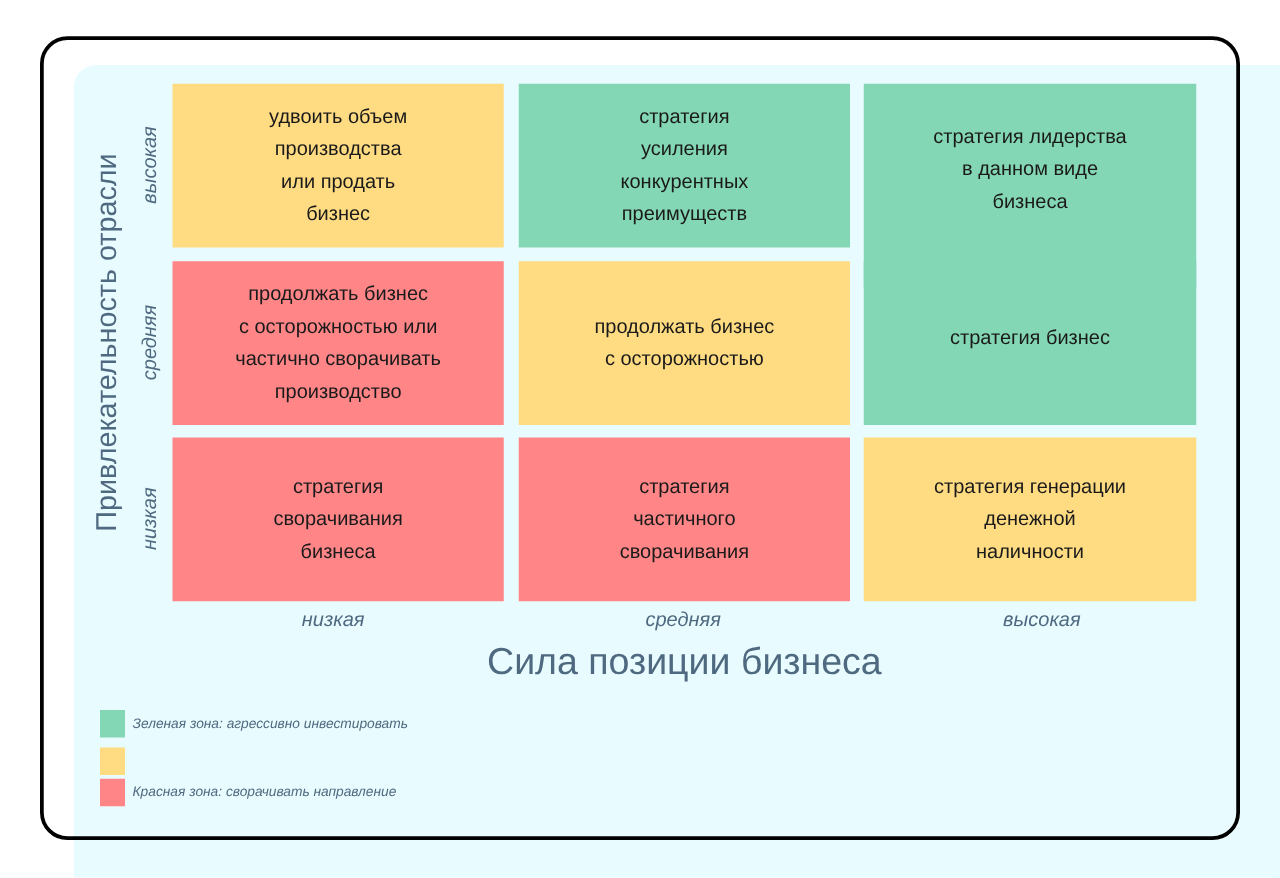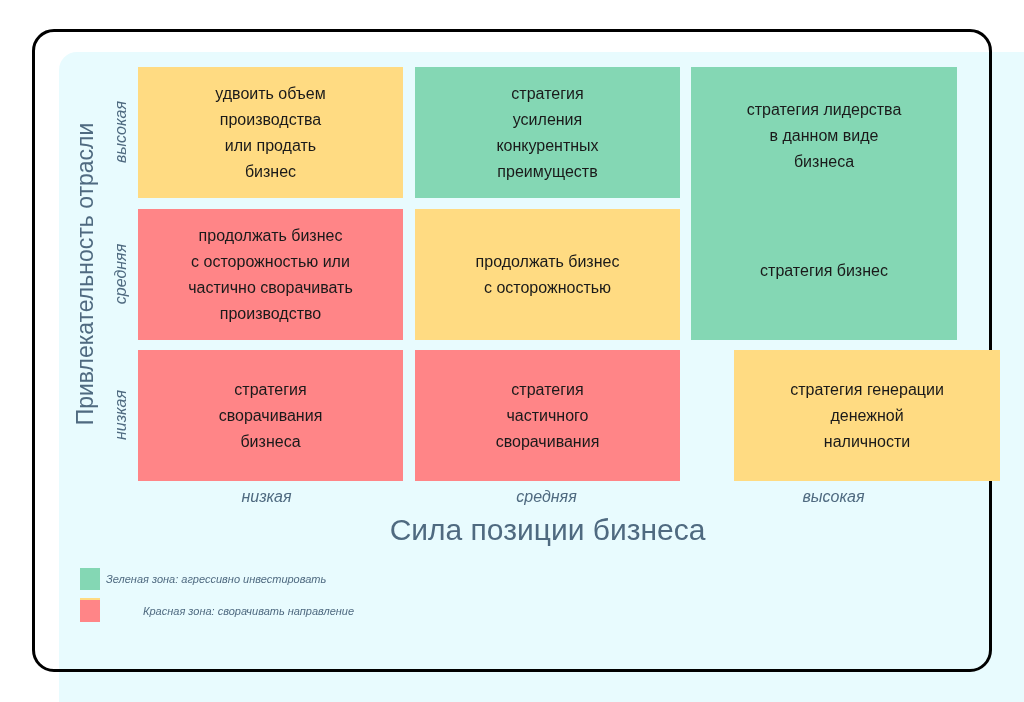--- a/index.html
+++ b/index.html
@@ -54,32 +54,32 @@
 <div class="cell yellow" style="left:415px; top:209px; width:265px; height:131px;">продолжать бизнес
 с осторожностью</div>
 <div class="cell green" style="left:691px; top:209px; width:266px; height:131px; padding-bottom:8px;">стратегия бизнес</div>
 
 <div class="cell red" style="left:138px; top:350px; width:265px; height:131px;">стратегия
 сворачивания
 бизнеса</div>
 <div class="cell red" style="left:415px; top:350px; width:265px; height:131px;">стратегия
 частичного
 сворачивания</div>
-<div class="cell yellow" style="left:691px; top:350px; width:266px; height:131px;margin-left:43px;">стратегия генерации
+<div class="cell yellow" style="left:691px; top:350px; width:266px; height:131px;">стратегия генерации
 денежной
 наличности</div>
 
 <div class="xlabel" style="left:134px;">низкая</div>
 <div class="xlabel" style="left:414px;">средняя</div>
 <div class="xlabel" style="left:701px;">высокая</div>
 <div class="xlabel-main">Сила позиции бизнеса</div>
 
 <div class="legend-item" style="top:568px;">
   <div class="swatch green"></div>
   <span class="legend-text">Зеленая зона: агрессивно инвестировать</span>
 </div>
 <div class="legend-item" style="top:598px;">
   <div class="swatch yellow"></div>
 </div>
-<div class="legend-item" style="top:600px;gap:37px;">
+<div class="legend-item" style="top:623px;">
   <div class="swatch red"></div>
   <span class="legend-text">Красная зона: сворачивать направление</span>
 </div>
 
 </body></html>

